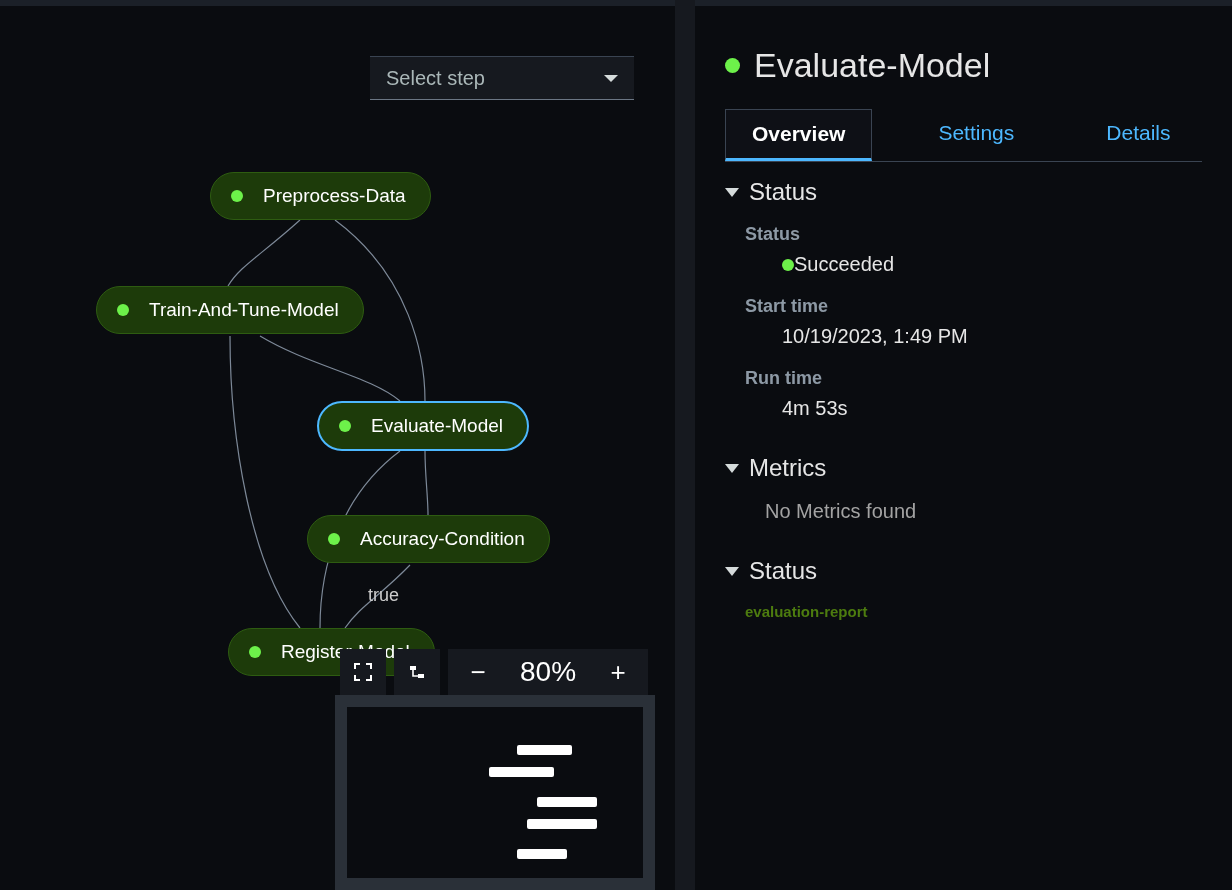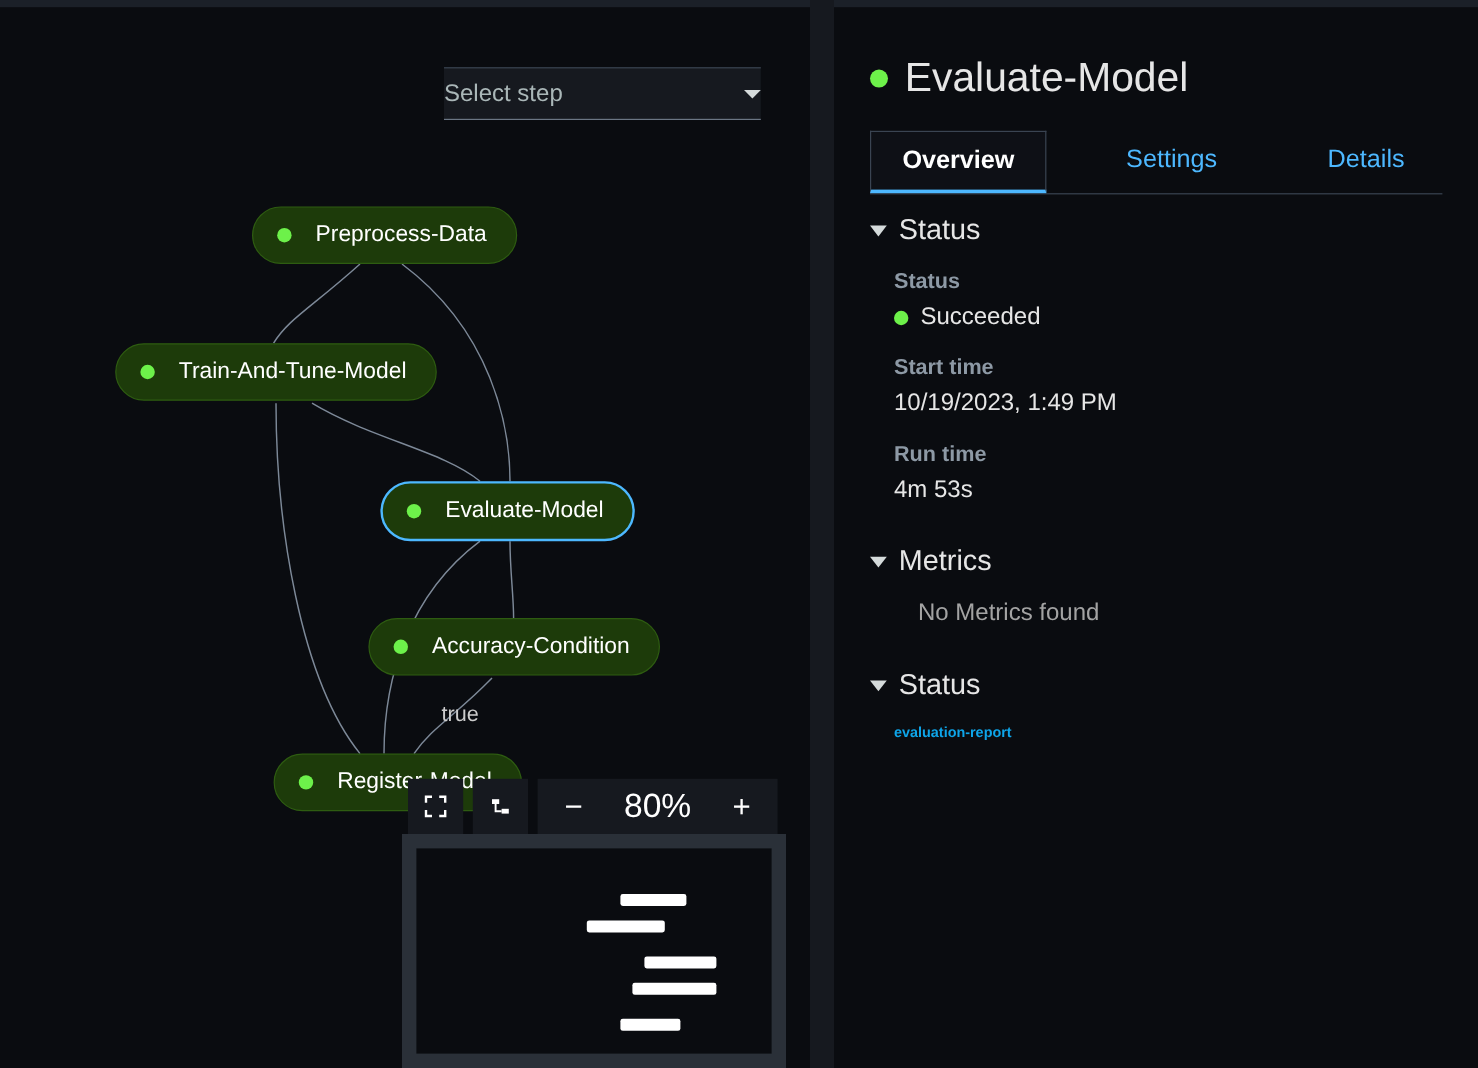--- a/index.html
+++ b/index.html
@@ -37,21 +37,21 @@
     top: 50px;
     left: 370px;
     width: 264px;
     height: 44px;
     background: #16191f;
     border-top: 1px solid #3a4452;
     border-bottom: 1px solid #6b7684;
     display: flex;
     align-items: center;
     justify-content: space-between;
-    padding: 0 0;
+    padding: 0 16px;
     color: #aab7b8;
     font-size: 20px;
     cursor: pointer;
   }
   .select-step .caret {
     width: 0; height: 0;
     border-left: 7px solid transparent;
     border-right: 7px solid transparent;
     border-top: 7px solid #d5dbdb;
   }
@@ -204,31 +204,31 @@
     color: #8d99a5;
     font-size: 18px;
     font-weight: 600;
     margin-bottom: 8px;
   }
   .field-value {
     color: #e6e6e6;
     font-size: 20px;
     display: flex;
     align-items: center;
-    gap: 10px;
+    margin-left: 37px;
   }
   .section-body-text {
     margin-left: 40px;
     color: #a3a3a3;
     font-size: 20px;
   }
   .file-label {
     margin-left: 20px;
-    color: #0ea5e9;
-    font-size: 12px;
+    color: #4d7c0f;
+    font-size: 15px;
     font-weight: 600;
   }
 
   svg.edges {
     position: absolute;
     top: 0; left: 0;
     width: 675px; height: 890px;
     pointer-events: none;
   }
   svg.edges path {

